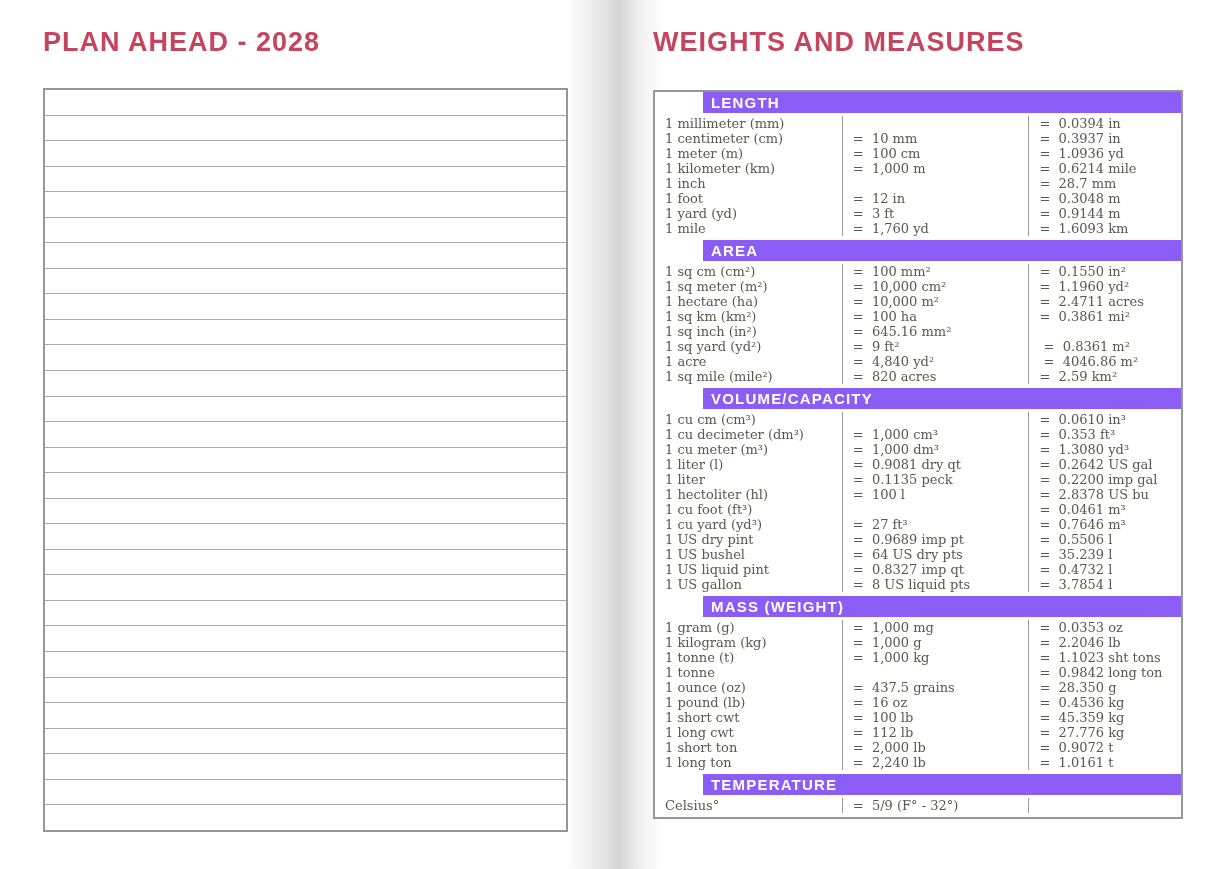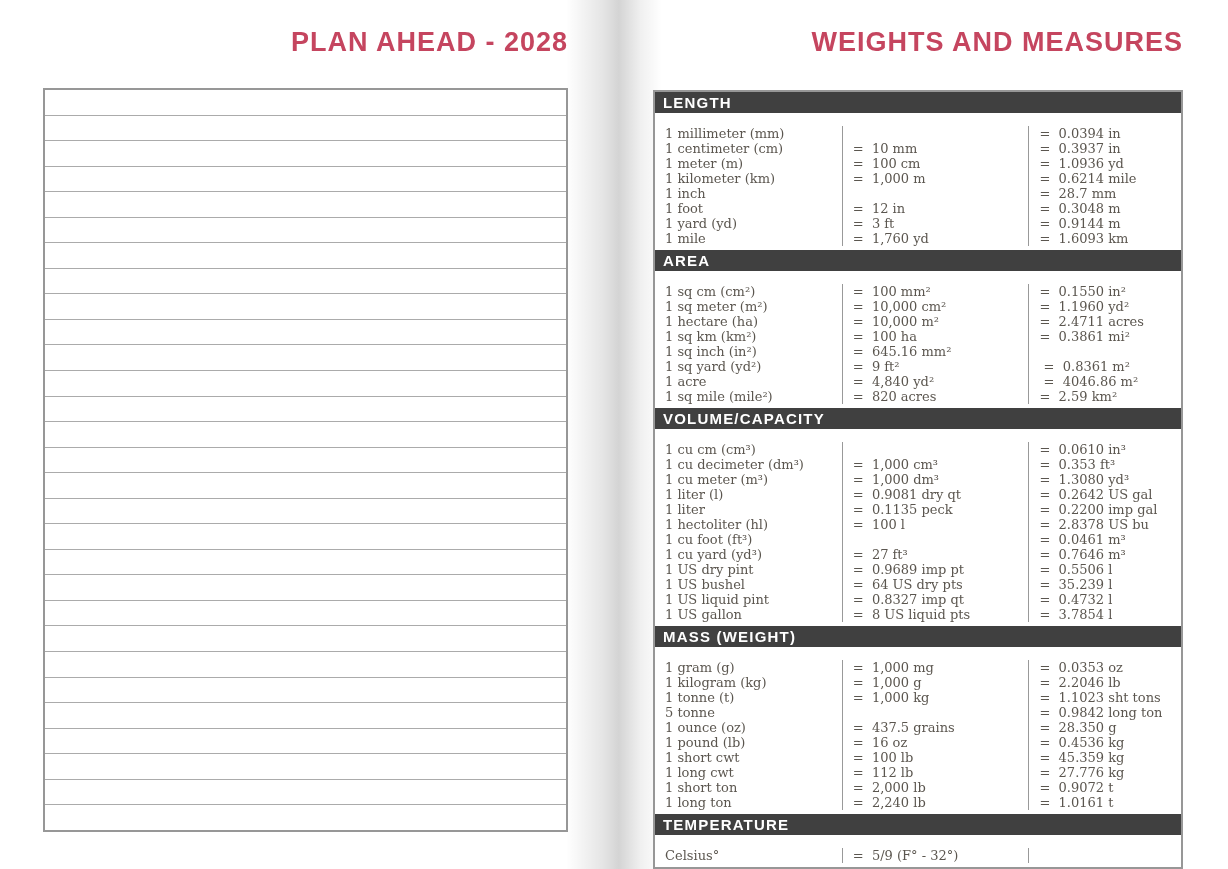--- a/index.html
+++ b/index.html
@@ -2,21 +2,21 @@
 <html><head>
 <meta charset="utf-8">
 <style>
   * { margin: 0; padding: 0; box-sizing: border-box; }
   html, body { width: 1228px; height: 869px; background: #ffffff; overflow: hidden; }
   body { position: relative; font-family: "Liberation Sans", sans-serif; }
 
   .page-title {
     position: absolute;
     top: 27px;
-    text-align: right;
+    text-align: left;
     font-family: "Liberation Sans", sans-serif;
     font-weight: 800;
     font-size: 27px;
     letter-spacing: 1px;
     color: #c5455f;
     white-space: nowrap;
   }
   .title-left  { left: 43px;  width: 525px; }
   .title-right { left: 653px; width: 530px; }
 
@@ -49,33 +49,34 @@
 
   
   .measures-table {
     position: absolute;
     left: 653px; top: 90px;
     width: 530px;
     border: 2px solid #979797;
     background: #ffffff;
   }
   .sec-header {
-    background: #404040;
+    background: #8b5cf6;
     color: #ffffff;
     font-family: "Liberation Sans", sans-serif;
     font-weight: 700;
     font-size: 15px;
     line-height: 21px;
     height: 21px;
     letter-spacing: 1.2px;
     padding-left: 8px;
     white-space: nowrap;
     overflow: hidden;
-  }
-  .sec-rows { padding: 13px 0 4px 0; border-radius: 29px; }
+    margin-left: 48px;
+  }
+  .sec-rows { padding: 3px 0 4px 0; border-radius: 29px; }
   .t-row {
     display: grid;
     grid-template-columns: 35.5% 35.5% 29%;
   }
   .t-cell {
     font-family: "DejaVu Serif", serif;
     font-size: 13px;
     line-height: 15px;
     color: #5b564f;
     padding-left: 10px;
@@ -288,21 +289,21 @@
           <div class="t-cell c1">1 kilogram (kg)</div>
           <div class="t-cell c2">=  1,000 g</div>
           <div class="t-cell c3">=  2.2046 lb</div>
         </div>
         <div class="t-row">
           <div class="t-cell c1">1 tonne (t)</div>
           <div class="t-cell c2">=  1,000 kg</div>
           <div class="t-cell c3">=  1.1023 sht tons</div>
         </div>
         <div class="t-row">
-          <div class="t-cell c1">5 tonne</div>
+          <div class="t-cell c1">1 tonne</div>
           <div class="t-cell c2"></div>
           <div class="t-cell c3">=  0.9842 long ton</div>
         </div>
         <div class="t-row">
           <div class="t-cell c1">1 ounce (oz)</div>
           <div class="t-cell c2">=  437.5 grains</div>
           <div class="t-cell c3">=  28.350 g</div>
         </div>
         <div class="t-row">
           <div class="t-cell c1">1 pound (lb)</div>

